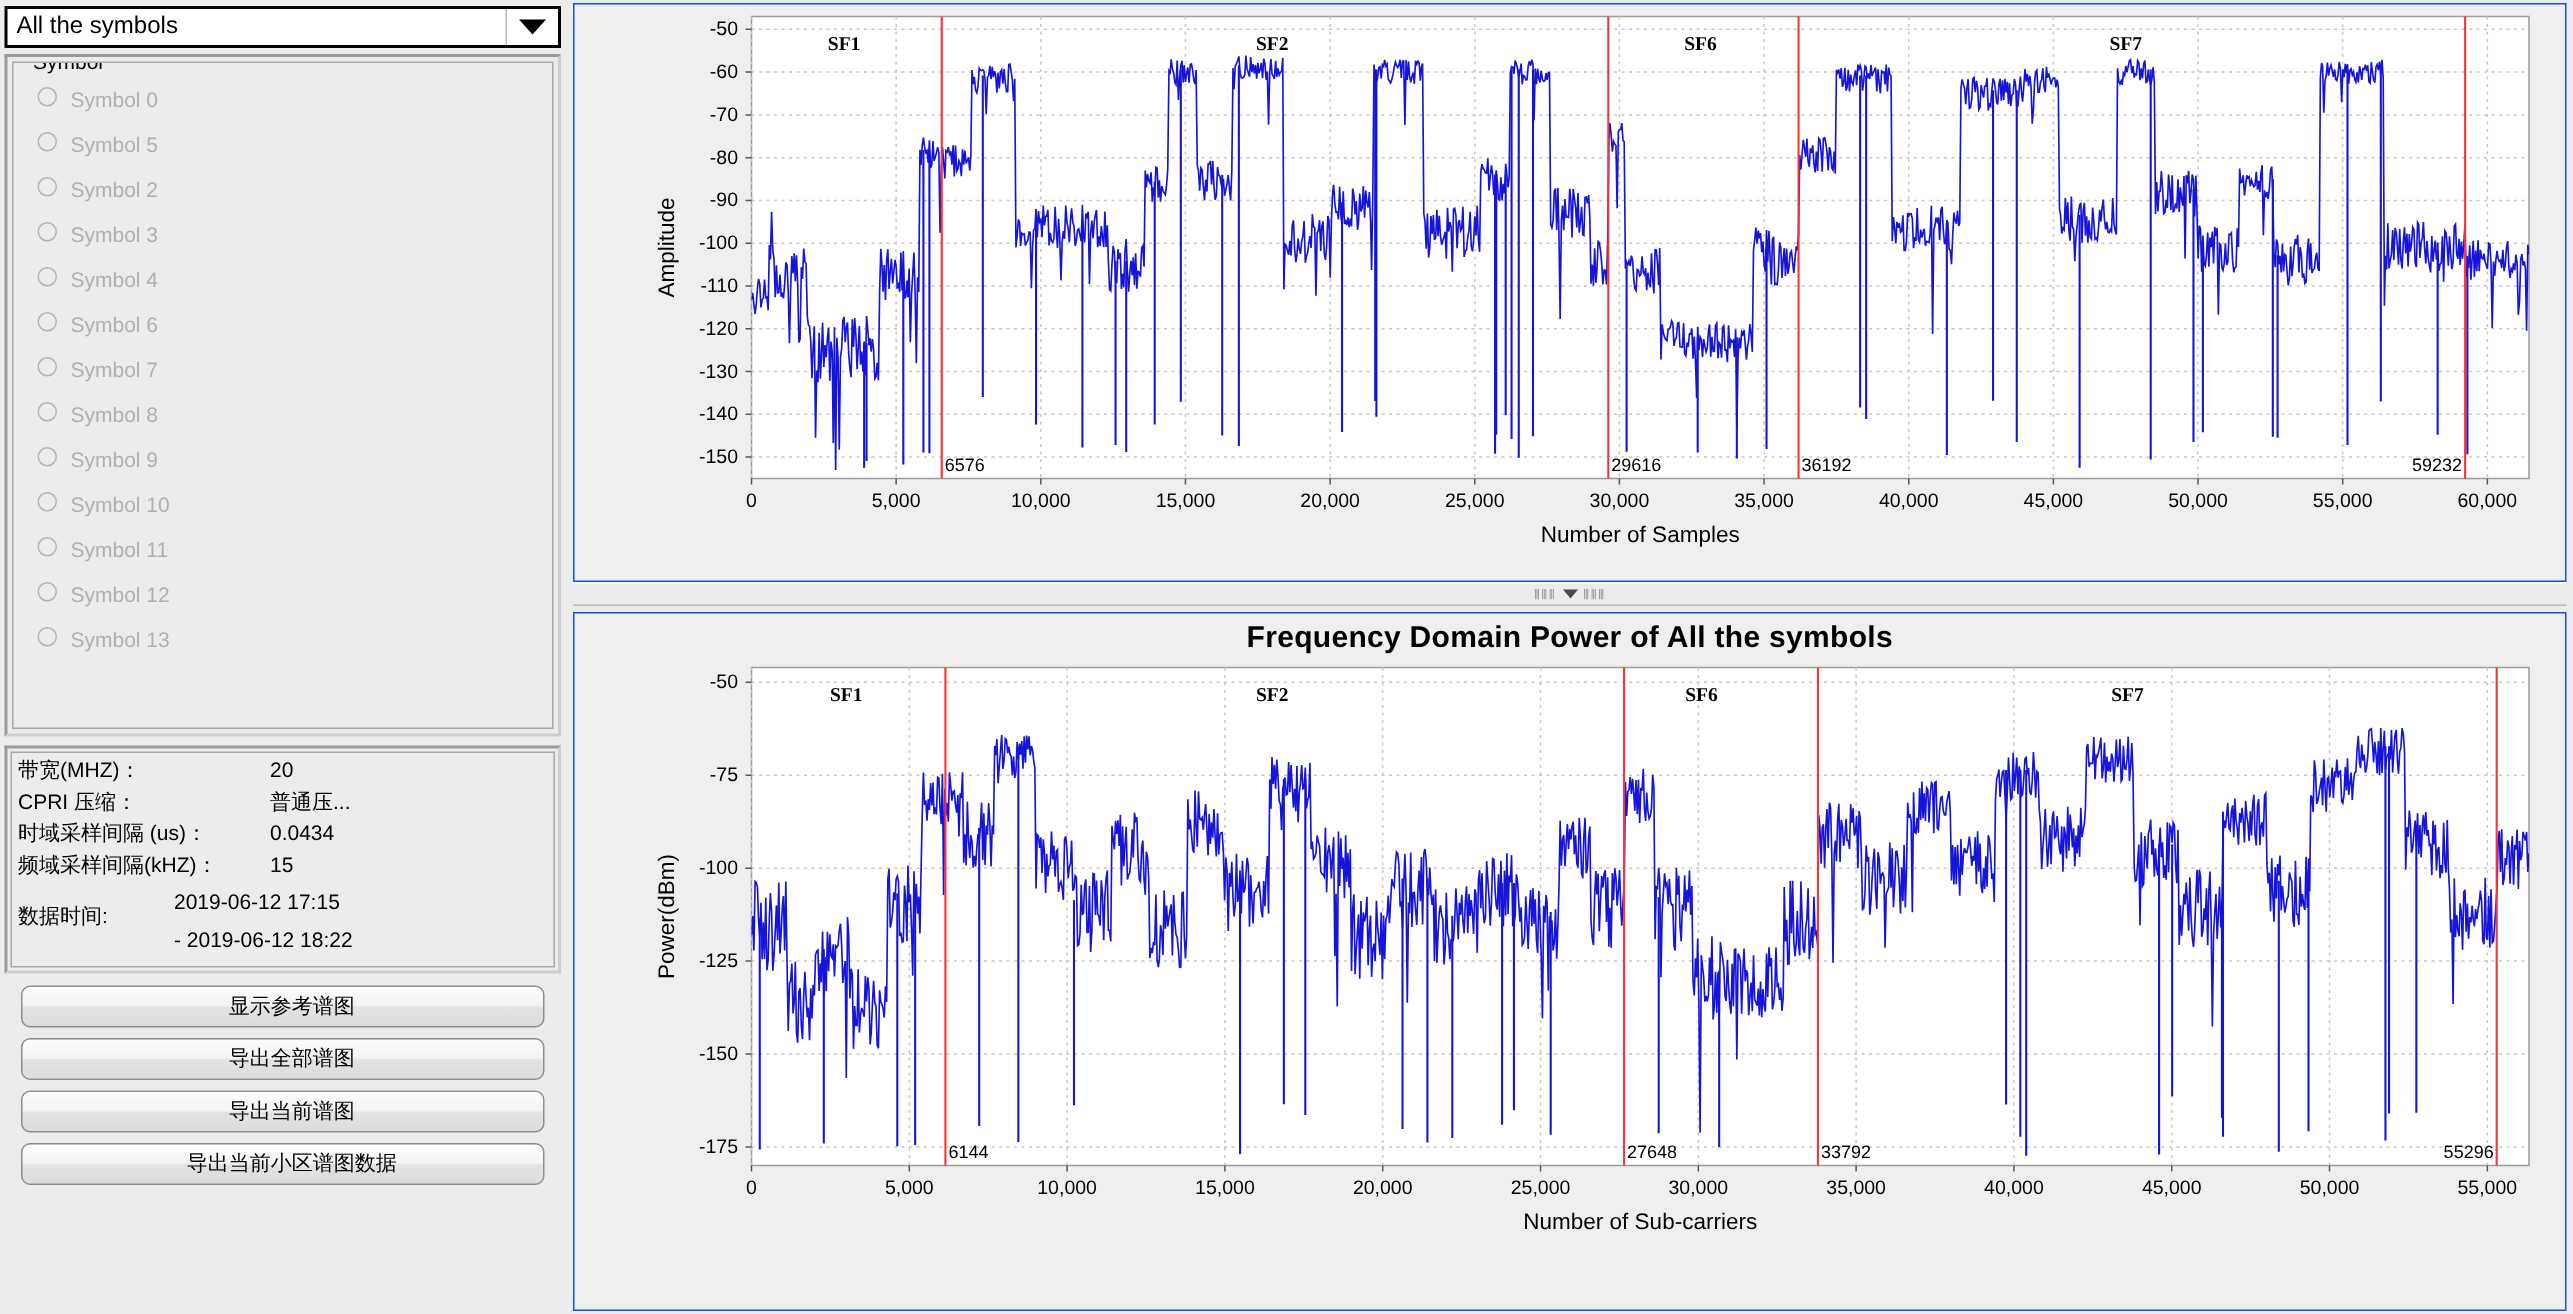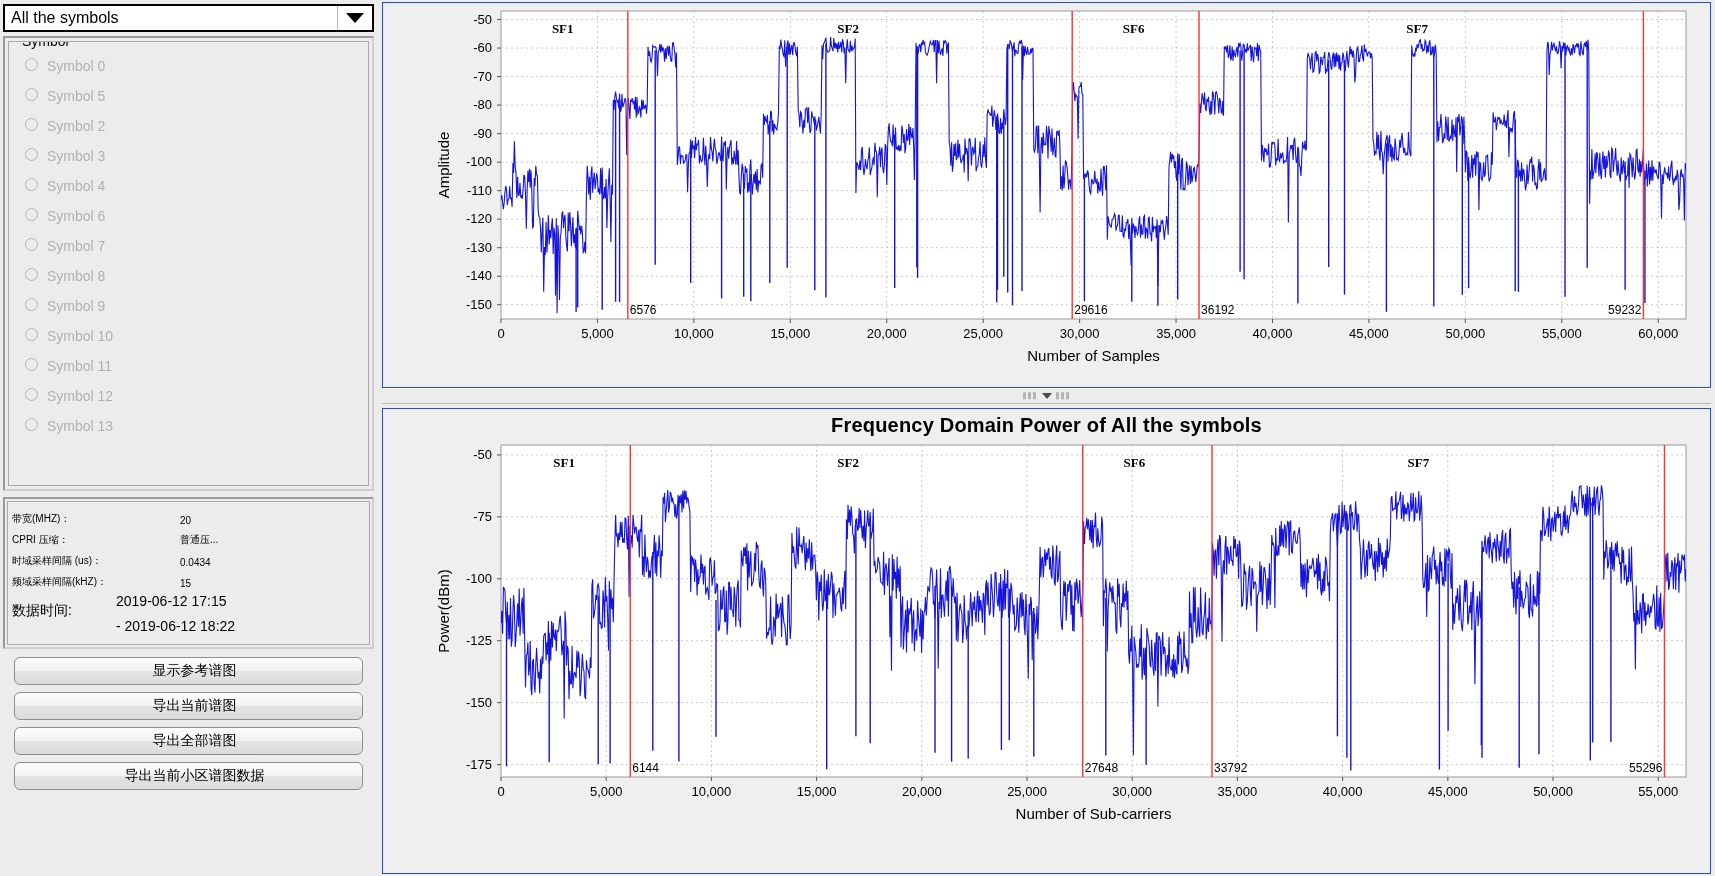--- a/index.html
+++ b/index.html
@@ -54,21 +54,21 @@
 
   .infoOuter{
     flex:0 0 auto;box-sizing:border-box;
     border:2px solid #cfcfcf;border-top-color:#9a9a9a;border-left-color:#9a9a9a;
     background:#ececec;margin:0 1px 6px 1px;padding:2px;
   }
   .infoBox{
     border:1px solid #a9a9a9;background:#ececec;
     padding:3px 6px 5px 4px;box-sizing:border-box;
   }
-  .inforow{display:flex;align-items:flex-end;height:21px;font-size:10px;}
+  .inforow{display:flex;align-items:flex-start;height:21px;font-size:14px;}
   .inforow .k{width:150px;flex:0 0 auto;white-space:nowrap;}
   .inforow .v{flex:1;text-align:left;padding-left:18px;}
   .timerow{display:flex;align-items:flex-start;font-size:14px;}
   .timerow .k{width:84px;flex:0 0 auto;padding-top:13px;}
   .timerow .vs{flex:1;padding-left:20px;}
   .timerow .vs div{height:25px;line-height:25px;}
 
   .btns{display:flex;flex-direction:column;gap:7px;padding:2px 12px 8px 12px;}
   .btn{
     height:28px;box-sizing:border-box;
@@ -209,22 +209,22 @@
           <div class="vs">
             <div>2019-06-12 17:15</div>
             <div>- 2019-06-12 18:22</div>
           </div>
         </div>
       </div>
     </div>
 
     <div class="btns" id="btnlist">
         <div class="btn">显示参考谱图</div>
+        <div class="btn">导出全部谱图</div>
         <div class="btn">导出当前谱图</div>
-        <div class="btn">导出全部谱图</div>
         <div class="btn">导出当前小区谱图数据</div>
       </div>
   </div>
 
   <div class="right">
 
     <div class="chartframe top">
       <div class="plotwrap">
         <svg id="svg0" width="1325" height="384" viewBox="0 0 1325 384">
             <rect x="118" y="8" width="1185" height="308" fill="#ffffff" stroke="#9a9a9a" stroke-width="1"></rect>

